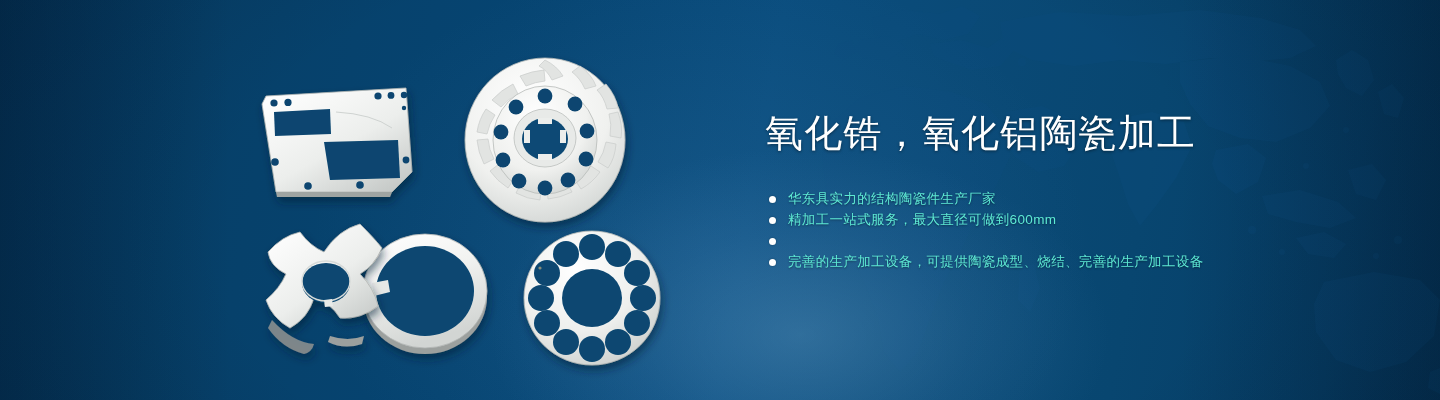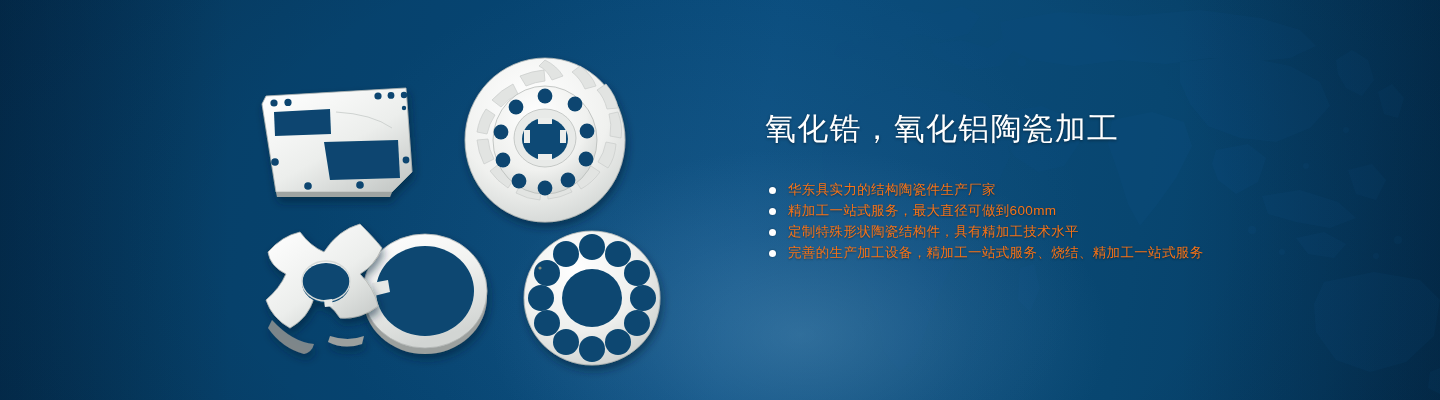--- a/index.html
+++ b/index.html
@@ -60,21 +60,21 @@
   .products svg { display:block; width:100%; height:100%; }
 
   
   .copy {
     position: absolute;
     left: 765px;
     top: 110px;
     width: 620px;
   }
   .headline {
-    font-size: 31px;
+    font-size: 38px;
     line-height: 1.25;
     color: #ffffff;
     letter-spacing: 1.2px;
     font-weight: 400;
     text-shadow: 0 1px 3px rgba(0,0,0,0.45);
     margin: 0;
     white-space: nowrap;
   }
   .bullets {
     list-style: none;
@@ -93,21 +93,21 @@
     height: 7px;
     border-radius: 50%;
     background: #ffffff;
     flex: 0 0 auto;
     margin-right: 12px;
     margin-left: 4px;
     box-shadow: 0 0 2px rgba(0,0,0,0.35);
   }
   .bullet-text {
     font-size: 13.5px;
-    color: #f97316;
+    color: #5eead4;
     letter-spacing: 0.35px;
     white-space: nowrap;
     text-shadow: 0 1px 2px rgba(0,0,0,0.40);
   }
 </style>
 </head>
 <body>
 
 <div id="banner">
 
@@ -320,22 +320,21 @@
       <li>
         <span class="dot"></span>
         <span class="bullet-text">华东具实力的结构陶瓷件生产厂家</span>
       </li>
       <li>
         <span class="dot"></span>
         <span class="bullet-text">精加工一站式服务，最大直径可做到600mm</span>
       </li>
       <li>
         <span class="dot"></span>
-        <span class="bullet-text">定制特殊形状陶瓷结构件，具有精加工技术水平</span>
       </li>
       <li>
         <span class="dot"></span>
-        <span class="bullet-text">完善的生产加工设备，精加工一站式服务、烧结、精加工一站式服务</span>
+        <span class="bullet-text">完善的生产加工设备，可提供陶瓷成型、烧结、完善的生产加工设备</span>
       </li>
     </ul>
   </div>
 
 </div>
 
 </body></html>

